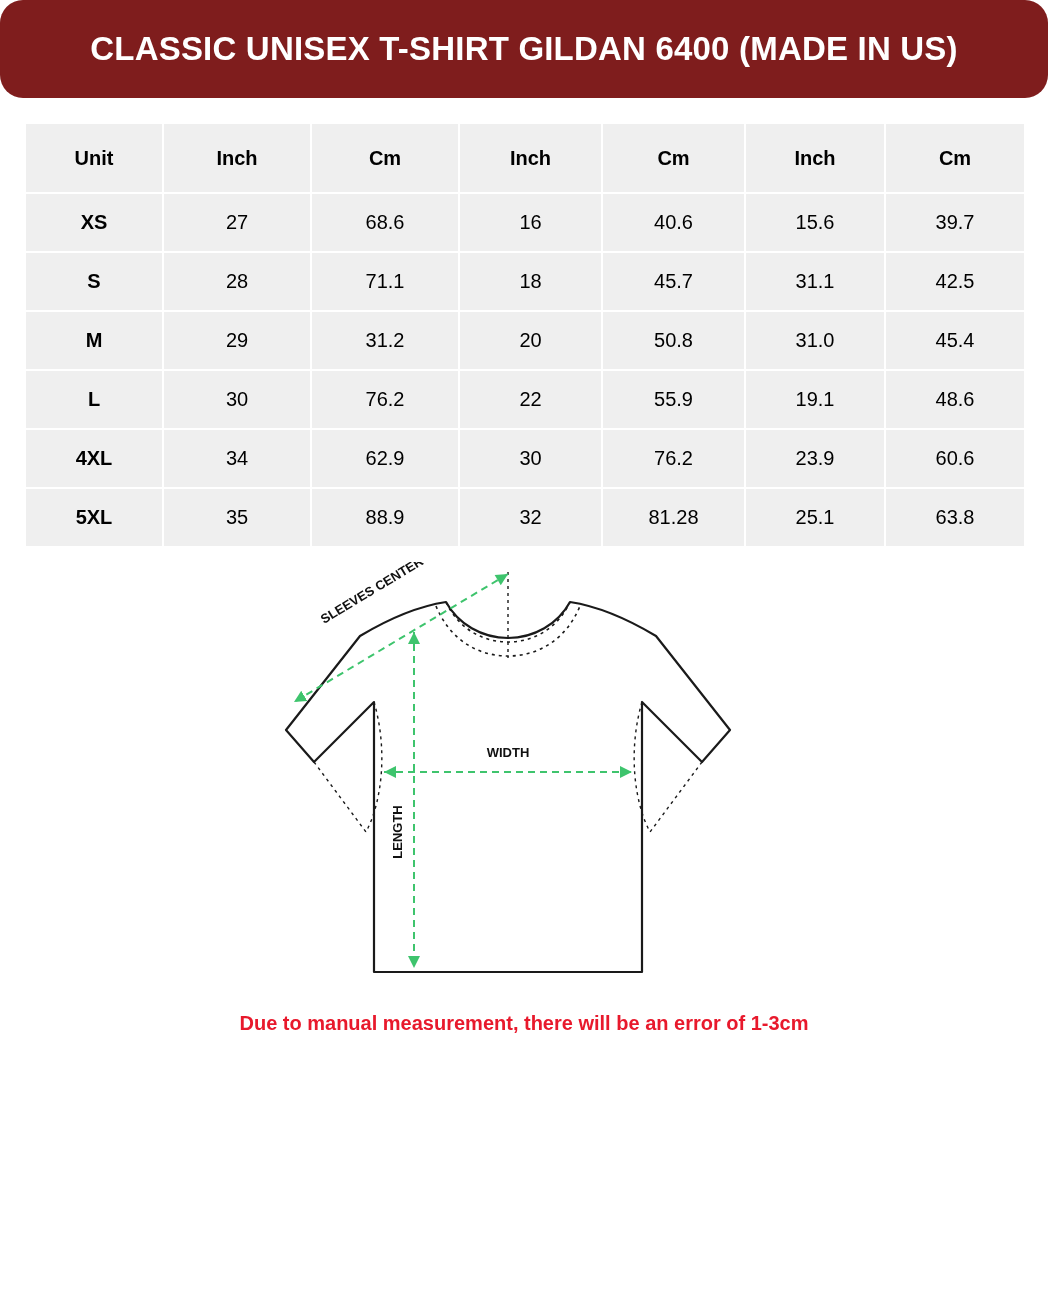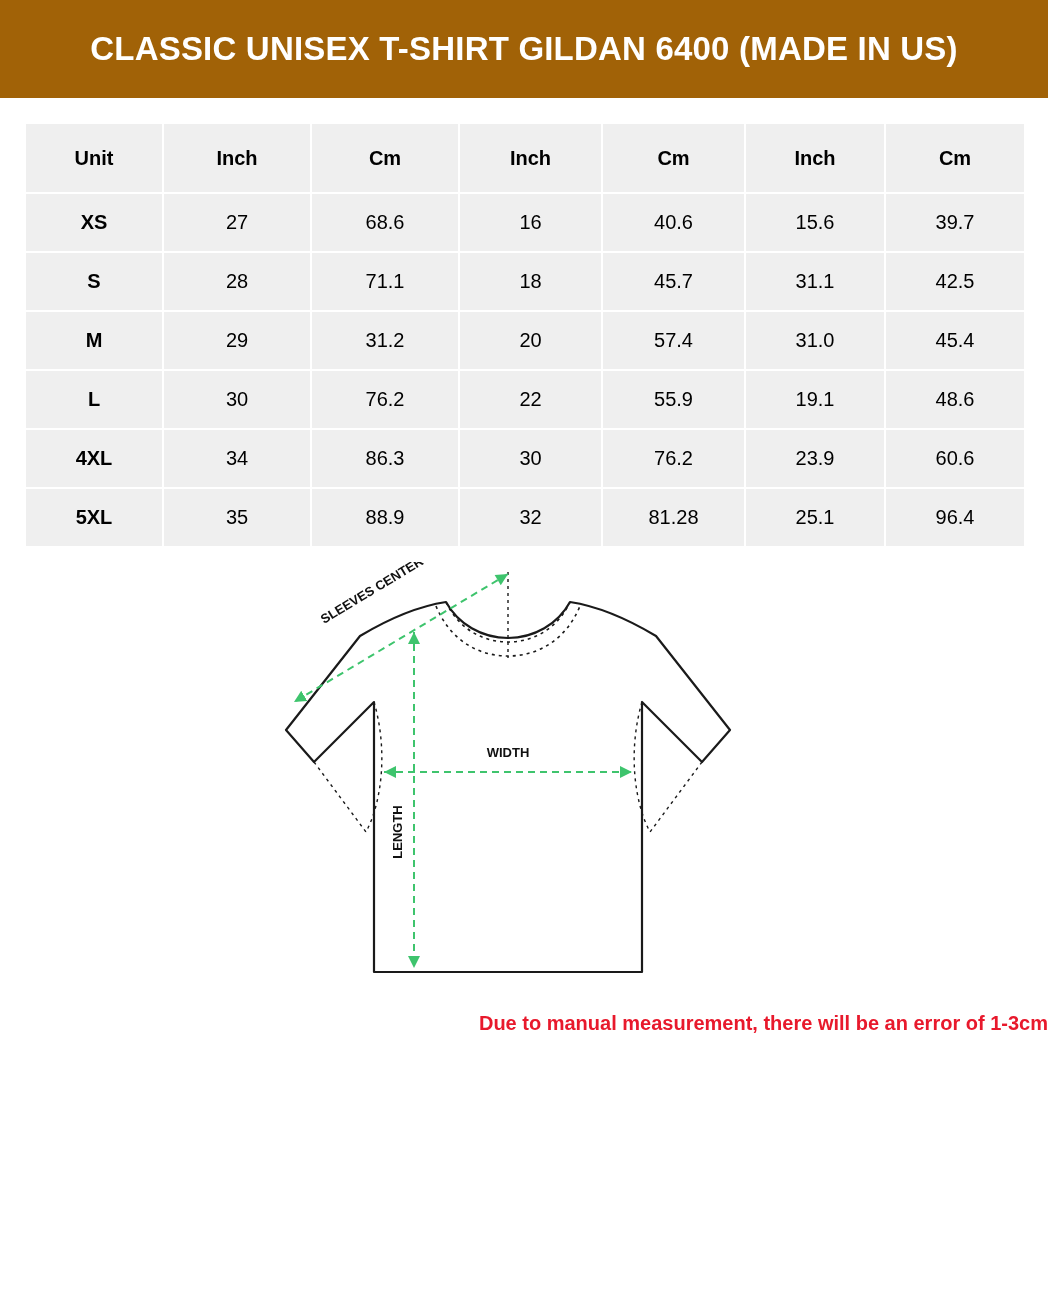--- a/index.html
+++ b/index.html
@@ -13,24 +13,25 @@
   }
   .page {
     position: relative;
     width: 1048px;
     height: 1312px;
     overflow: hidden;
   }
   .header-bar {
     width: 100%;
     height: 98px;
-    background: #a16207;
+    background: #7f1d1d;
     display: flex;
     align-items: center;
     justify-content: center;
+    border-radius: 23px;
   }
   .header-title {
     color: #ffffff;
     font-size: 33px;
     font-weight: bold;
     letter-spacing: 0.2px;
     text-align: center;
     white-space: nowrap;
   }
   .table-wrap {
@@ -77,21 +78,21 @@
     position: relative;
     width: 1048px;
     height: 440px;
     margin-top: 14px;
   }
   .diagram-area svg {
     display: block;
     margin: 0 auto;
   }
   .footer-note {
-    text-align: right;
+    text-align: center;
     color: #e8192c;
     font-size: 20px;
     font-weight: bold;
     margin-top: 10px;
   }
 </style>
 </head>
 <body>
 
 <div class="page">
@@ -139,50 +140,50 @@
           <td>18</td>
           <td>45.7</td>
           <td>31.1</td>
           <td>42.5</td>
         </tr>
         <tr>
           <td class="size-cell">M</td>
           <td>29</td>
           <td>31.2</td>
           <td>20</td>
-          <td>57.4</td>
+          <td>50.8</td>
           <td>31.0</td>
           <td>45.4</td>
         </tr>
         <tr>
           <td class="size-cell">L</td>
           <td>30</td>
           <td>76.2</td>
           <td>22</td>
           <td>55.9</td>
           <td>19.1</td>
           <td>48.6</td>
         </tr>
         <tr>
           <td class="size-cell">4XL</td>
           <td>34</td>
-          <td>86.3</td>
+          <td>62.9</td>
           <td>30</td>
           <td>76.2</td>
           <td>23.9</td>
           <td>60.6</td>
         </tr>
         <tr>
           <td class="size-cell">5XL</td>
           <td>35</td>
           <td>88.9</td>
           <td>32</td>
           <td>81.28</td>
           <td>25.1</td>
-          <td>96.4</td>
+          <td>63.8</td>
         </tr>
       </tbody>
     </table>
   </div>
 
   <div class="diagram-area">
     <svg width="700" height="440" viewBox="0 0 700 440">
       <defs>
         <marker id="ah" markerWidth="8" markerHeight="8" refX="6" refY="3" orient="auto">
           <path d="M0,0 L6,3 L0,6 z" fill="#3ec46d"></path>

